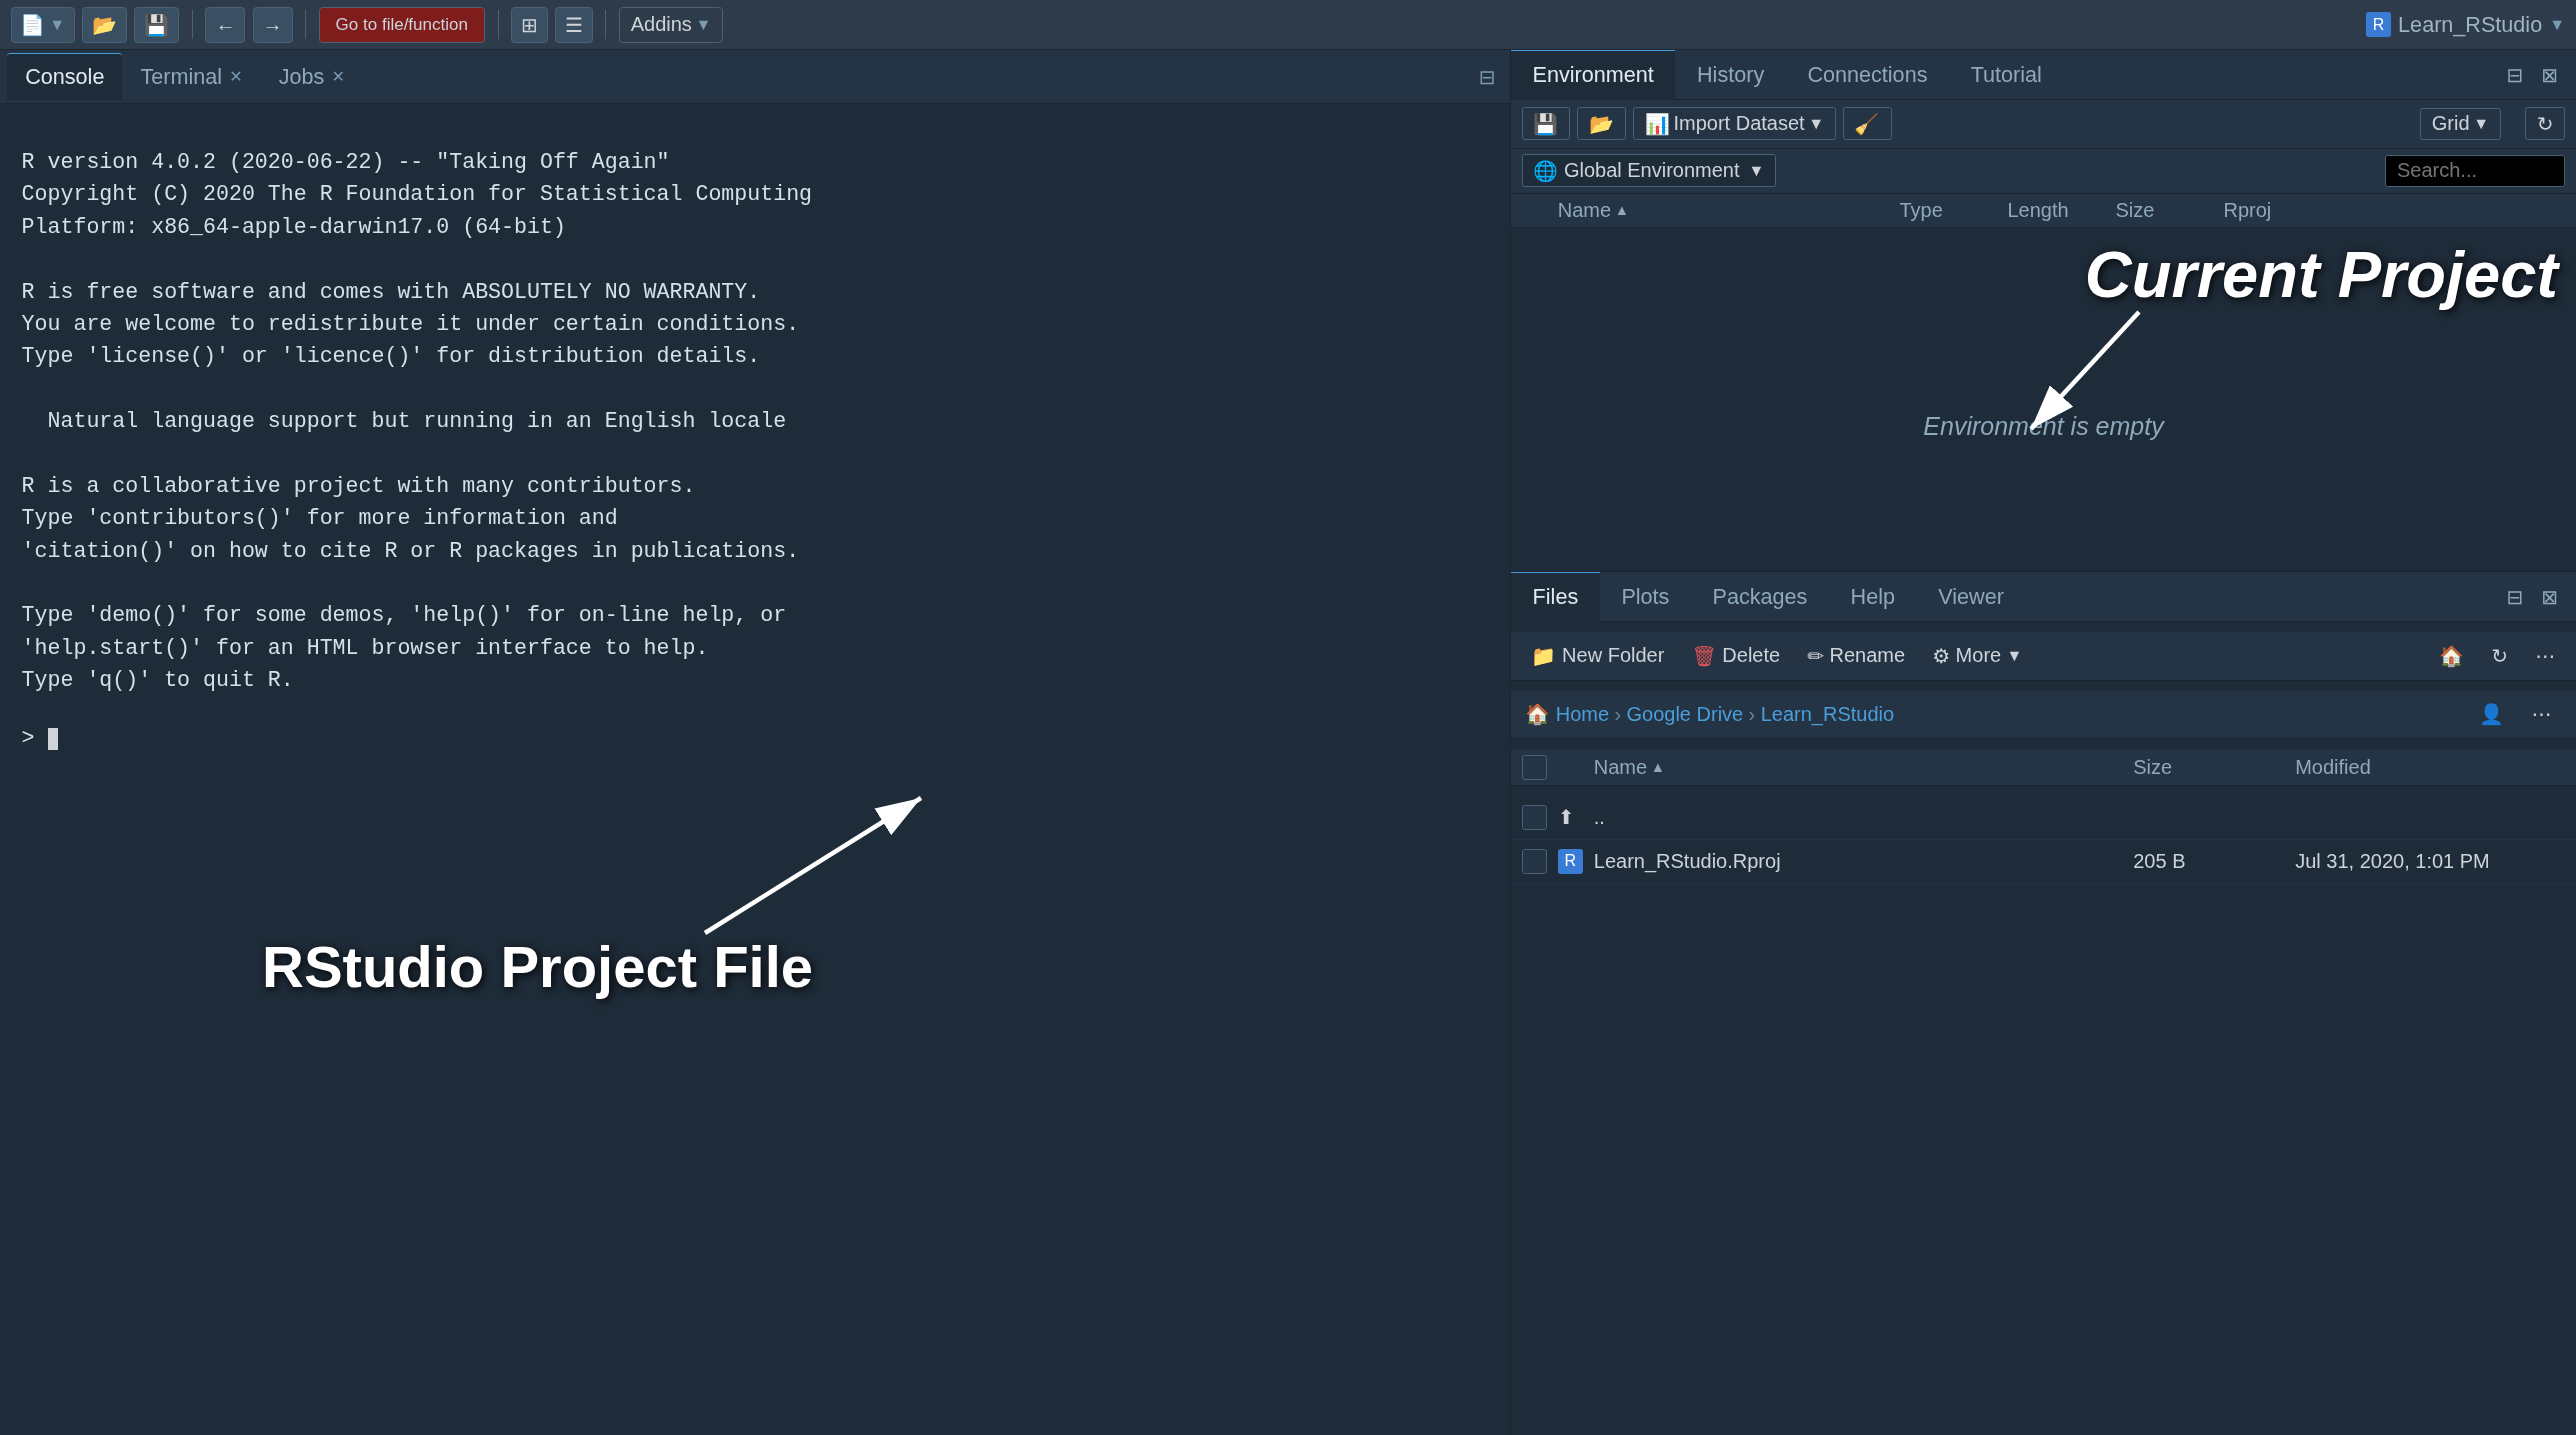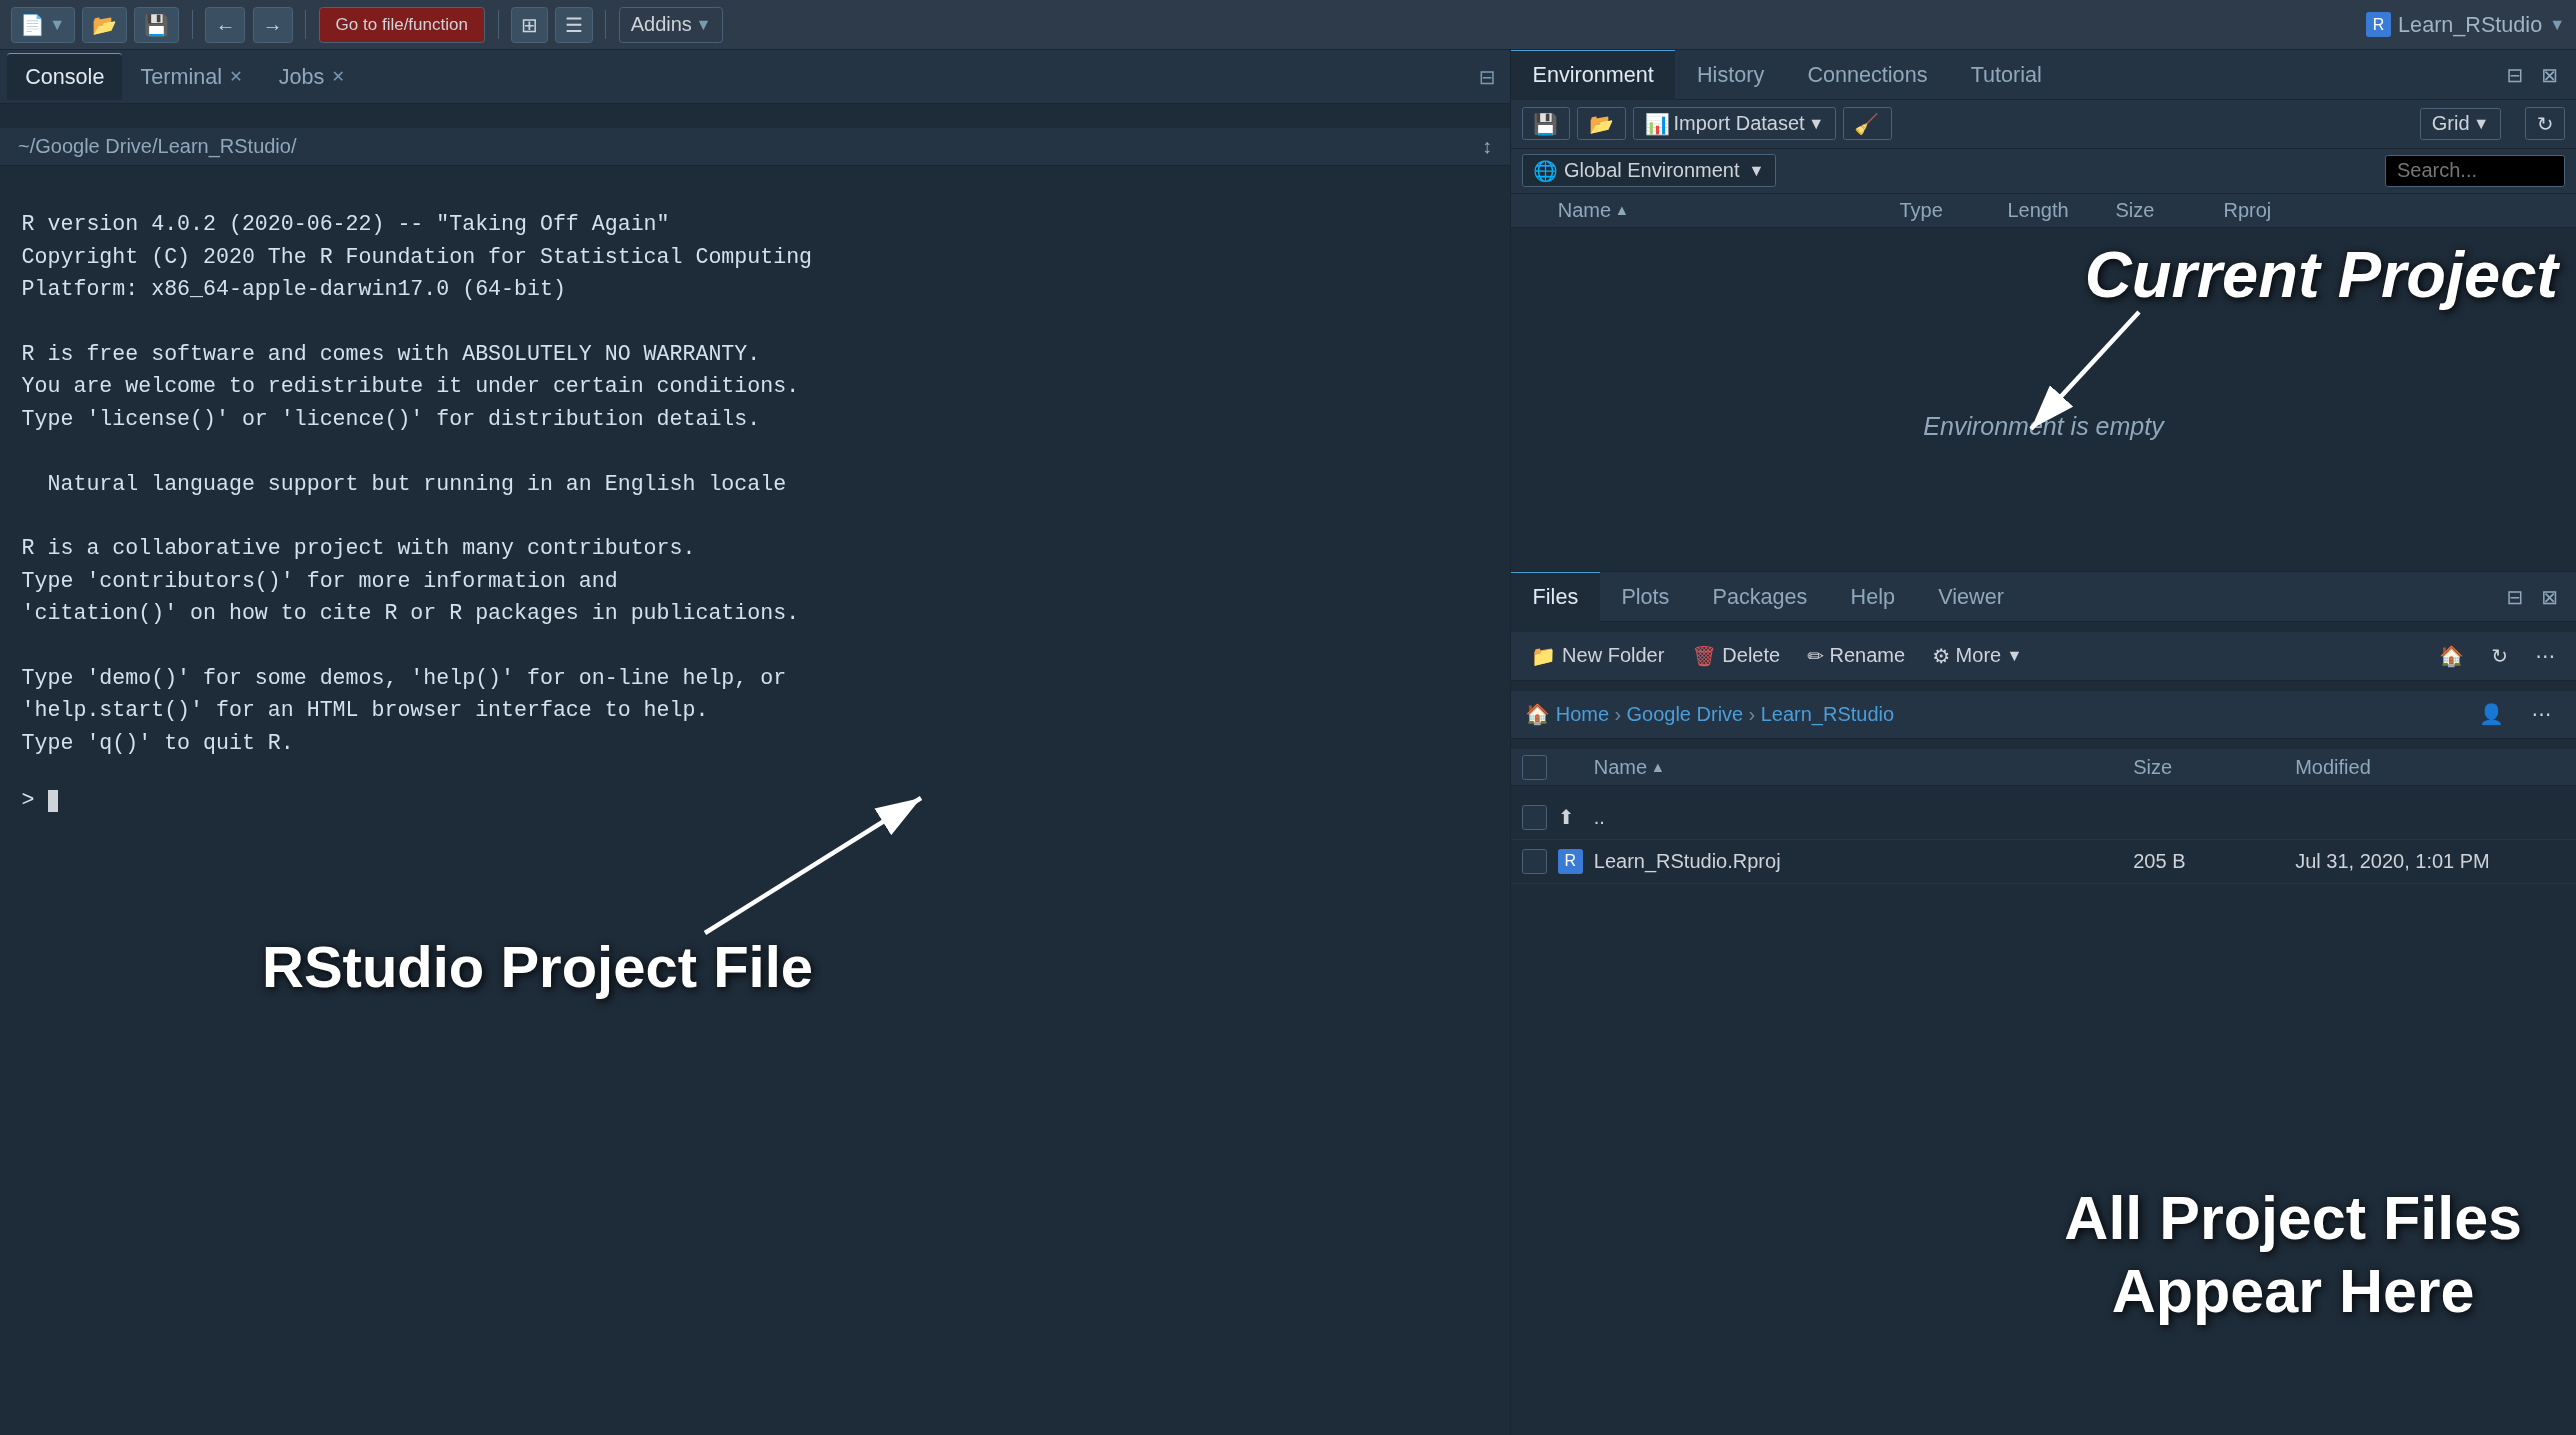--- a/index.html
+++ b/index.html
@@ -420,24 +420,20 @@
         <span>Terminal</span>
         <span class="close-x">✕</span>
       </div>
       <div class="tab">
         <span>Jobs</span>
         <span class="close-x">✕</span>
       </div>
       <div class="tab-minimize">⊟</div>
     </div>
 
-    <div class="console-path">
-      <span>~/Google Drive/Learn_RStudio/</span>
-      <span>↕</span>
-    </div>
 
     <div class="console-content" style="position:relative;">
       <pre>R version 4.0.2 (2020-06-22) -- "Taking Off Again"
 Copyright (C) 2020 The R Foundation for Statistical Computing
 Platform: x86_64-apple-darwin17.0 (64-bit)
 
 R is free software and comes with ABSOLUTELY NO WARRANTY.
 You are welcome to redistribute it under certain conditions.
 Type 'license()' or 'licence()' for distribution details.
 
@@ -651,21 +647,18 @@
             <div class="file-icon" style="background:#3a7bd5; color:white;">R</div>
           </div>
           <div class="file-name">
             <span>Learn_RStudio.Rproj</span>
           </div>
           <div>205 B</div>
           <div>Jul 31, 2020, 1:01 PM</div>
         </div>
       </div>
 
-      <div style="position:absolute; bottom:108px; right:54px; text-align:center; pointer-events:none;">
-        <div style="font-size:61px; font-weight:bold; color:white; font-family:Arial,sans-serif; text-shadow:1.8px 1.8px 9px rgba(0,0,0,0.9); line-height:1.2;">All Project Files<br>Appear Here</div>
-      </div>
 
     </div>
   </div>
 
 </div>
 
 
 </body></html>

